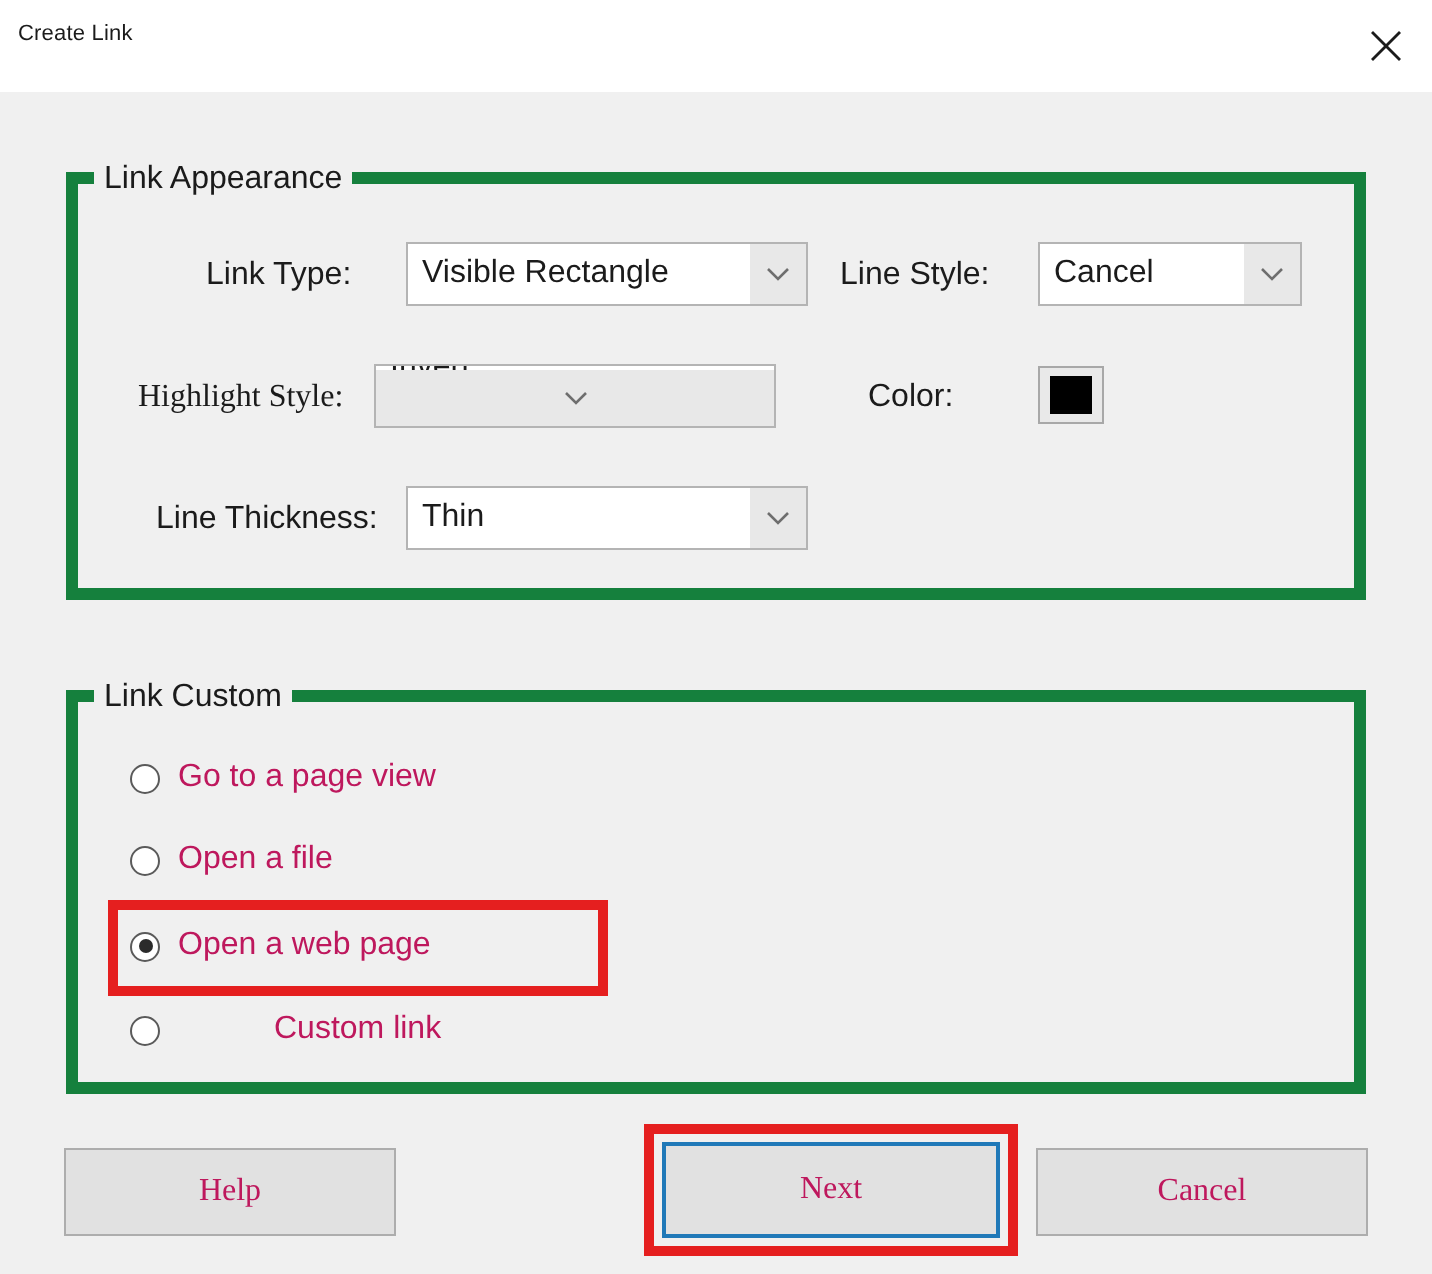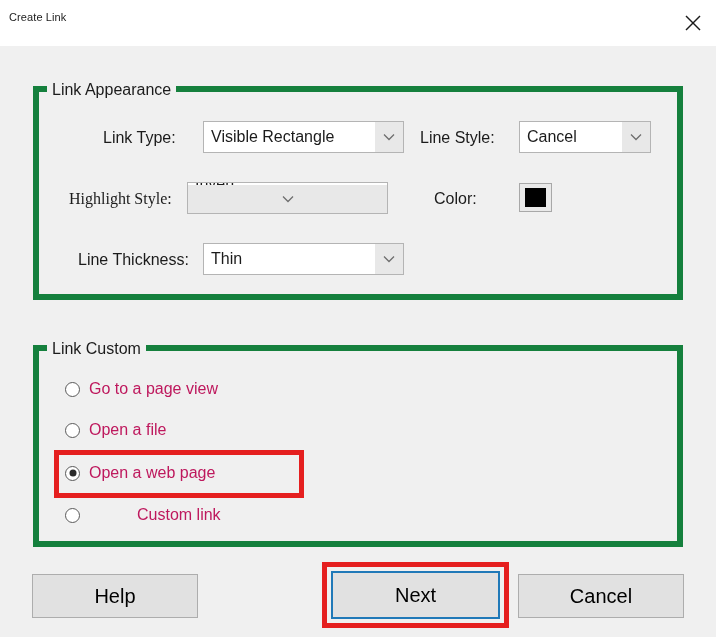--- a/index.html
+++ b/index.html
@@ -194,23 +194,24 @@
 
   
   .dialog-button {
     position: absolute;
     background: #e1e1e1;
     border: 1px solid #adadad;
     box-sizing: border-box;
     display: flex;
     align-items: center;
     justify-content: center;
-    font-size: 20px;
-    color: #000000;
-    cursor: pointer;
+    font-size: 16px;
+    color: #be185d;
+    cursor: pointer;
+    font-family: Liberation Serif, serif;
   }
   #button-help   { left: 32px;  top: 574px; width: 166px; height: 44px; }
   #button-next   { left: 331px; top: 571px; width: 169px; height: 48px;
                    border: 2px solid #2079b8; }
   #button-cancel { left: 518px; top: 574px; width: 166px; height: 44px; }
 </style>
 </head>
 <body>
 
 <div id="dialog">

